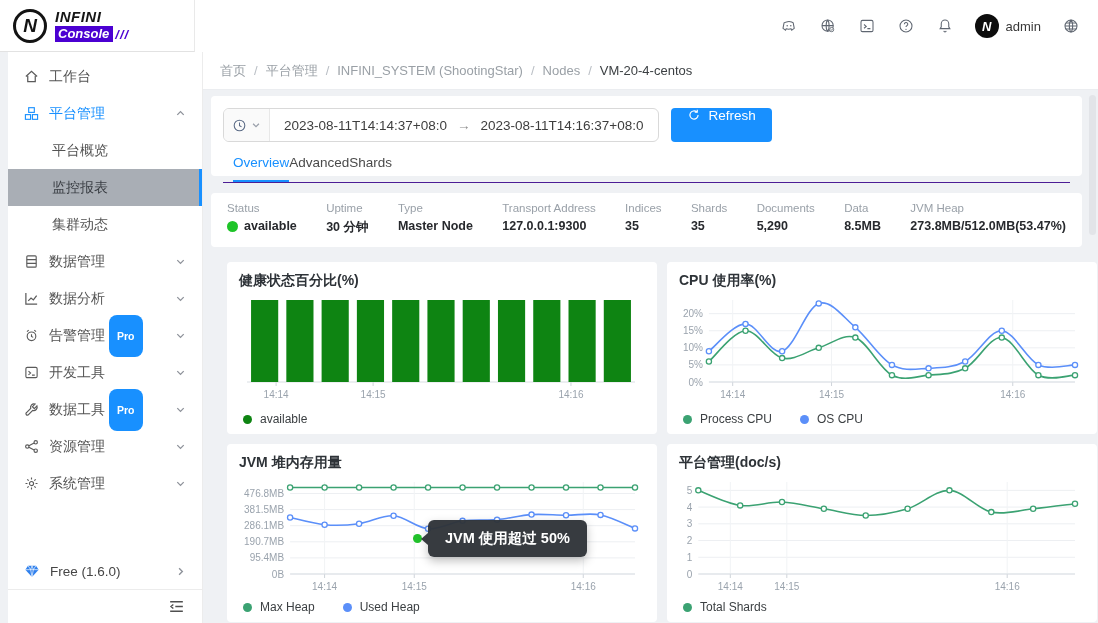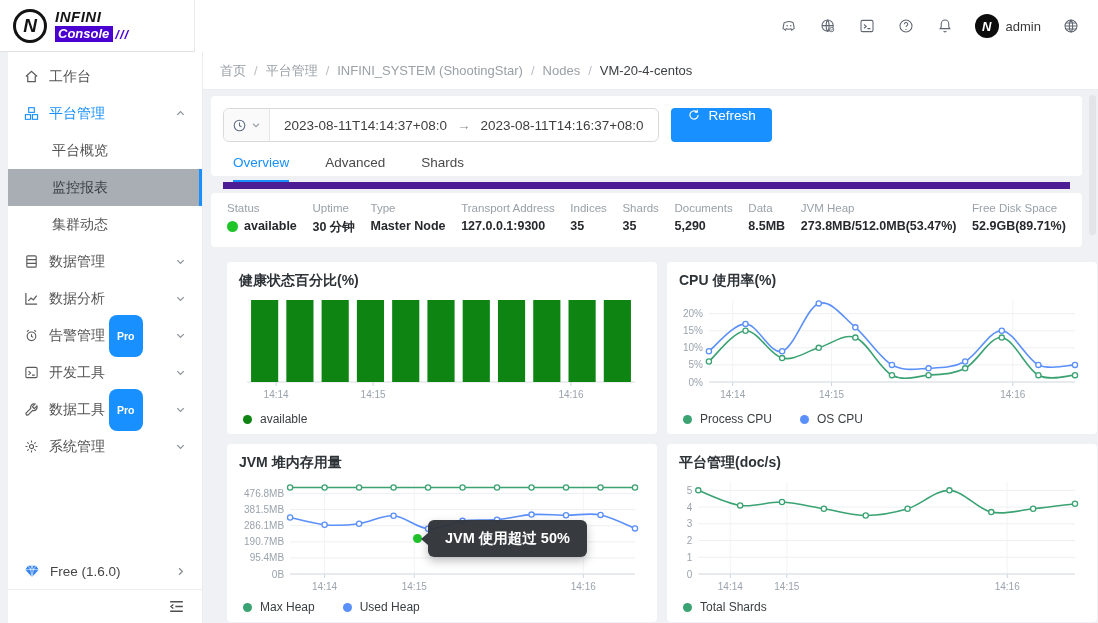--- a/index.html
+++ b/index.html
@@ -60,21 +60,21 @@
   .time-row { display:flex; align-items:center; gap:12px; }
   .time-picker { display:flex; align-items:stretch; height:34px; border:1px solid #d9d9d9; border-radius:6px; overflow:hidden; background:#fff; }
   .tp-left { width:46px; background:#fafafa; border-right:1px solid #e8e8e8; display:flex; align-items:center; justify-content:center; gap:4px; cursor:pointer; }
   .clock-icon { width:15px; height:15px; color:#5b6b86; }
   .clock-icon svg, .tp-chev svg, .btn-ricon svg { width:100%; height:100%; display:block; }
   .tp-chev { width:10px; height:10px; color:#9aa0ab; }
   .tp-dates { display:flex; align-items:center; gap:10px; padding:0 14px; font-size:13.5px; font-weight:500; color:#3e3e3e; }
   .tp-arrow { color:#8c8c8c; }
   .btn-refresh { height:34px; background:#1890ff; color:#fff; border:none; border-radius:4px; font-size:13.5px; display:flex; gap:8px; padding:0 16px; cursor:pointer; font-family:inherit; }
   .btn-ricon { width:14px; height:14px; }
-  .tabs-row { display:flex; gap:36px; margin-top:13px; padding-left:10px; border-bottom:7px solid #4c1d95; }
+  .tabs-row { display:flex; margin-top:13px; padding-left:10px; border-bottom:1px solid #4c1d95; }
   .tab { padding-bottom:10px; font-size:13.5px; color:#4a4a4a; cursor:pointer; }
   .tab.active { color:#1890ff; border-bottom:2px solid #1890ff; }
 
   .stats-panel { margin-top:17px; height:54px; padding:9px 16px 0; display:flex; justify-content:space-between; }
   .stat { white-space:nowrap; }
   .stat-label { font-size:11.5px; color:#99a0a8; margin-bottom:5px; }
   .stat-value { font-size:12.5px; font-weight:bold; color:#27292d; display:flex; align-items:center; }
   .status-dot { width:11px; height:11px; border-radius:50%; display:inline-block; margin-right:6px; }
 
   .charts-grid { margin-top:15px; display:grid; grid-template-columns:1fr 1fr; gap:10px;padding-left:16px; }
@@ -265,20 +265,38 @@
     <span class="spacer"></span>
     <span class="s-chev">
             <svg viewBox="0 0 12 12" fill="none" stroke="currentColor" stroke-width="1.4">
               <path d="M2.5 4.5 6 8l3.5-3.5"></path>
             </svg>
           </span>
   </div>
         <div class="side-item ">
     <span class="s-icon">
             <svg viewBox="0 0 16 16" fill="none" stroke="currentColor" stroke-width="1.2">
+              <circle cx="12.5" cy="3.5" r="1.8"></circle>
+              <circle cx="3.5" cy="8" r="1.8"></circle>
+              <circle cx="12.5" cy="12.5" r="1.8"></circle>
+              <path d="M5.2 7.1l5.6-2.9M5.2 8.9l5.6 2.9"></path>
+            </svg>
+          </span>
+    <span>资源管理</span>
+
+    <span class="spacer"></span>
+    <span class="s-chev">
+            <svg viewBox="0 0 12 12" fill="none" stroke="currentColor" stroke-width="1.4">
+              <path d="M2.5 4.5 6 8l3.5-3.5"></path>
+            </svg>
+          </span>
+  </div>
+        <div class="side-item ">
+    <span class="s-icon">
+            <svg viewBox="0 0 16 16" fill="none" stroke="currentColor" stroke-width="1.2">
               <circle cx="8" cy="8" r="2.2"></circle>
               <path d="M8 1.6v2.1M8 12.3v2.1M1.6 8h2.1M12.3 8h2.1M3.5 3.5 5 5M11 11l1.5 1.5M12.5 3.5 11 5M5 11l-1.5 1.5"></path>
             </svg>
           </span>
     <span>系统管理</span>
 
     <span class="spacer"></span>
     <span class="s-chev">
             <svg viewBox="0 0 12 12" fill="none" stroke="currentColor" stroke-width="1.4">
               <path d="M2.5 4.5 6 8l3.5-3.5"></path>
@@ -412,26 +430,20 @@
           <div class="stat">
     <div class="stat-label">Data</div>
     <div class="stat-value">
               <span>8.5MB</span>
             </div>
   </div>
           <div class="stat">
     <div class="stat-label">JVM Heap</div>
     <div class="stat-value">
               <span>273.8MB/512.0MB(53.47%)</span>
-            </div>
-  </div>
-          <div class="stat">
-    <div class="stat-label">Free Disk Space</div>
-    <div class="stat-value">
-              <span>52.9GB(89.71%)</span>
             </div>
   </div>
         </div>
 
       <div class="charts-grid">
           <div class="chart-card ">
             <div class="chart-title">健康状态百分比(%)</div>
             <svg width="406" height="112" class="chart-canvas">
               <line x1="37.099999999999994" x2="37.099999999999994" y1="8" y2="90" stroke="#f1f3f5" stroke-width="1"></line>
               <line x1="37.099999999999994" x2="37.099999999999994" y1="90" y2="94" stroke="#cfd4da" stroke-width="1"></line>

